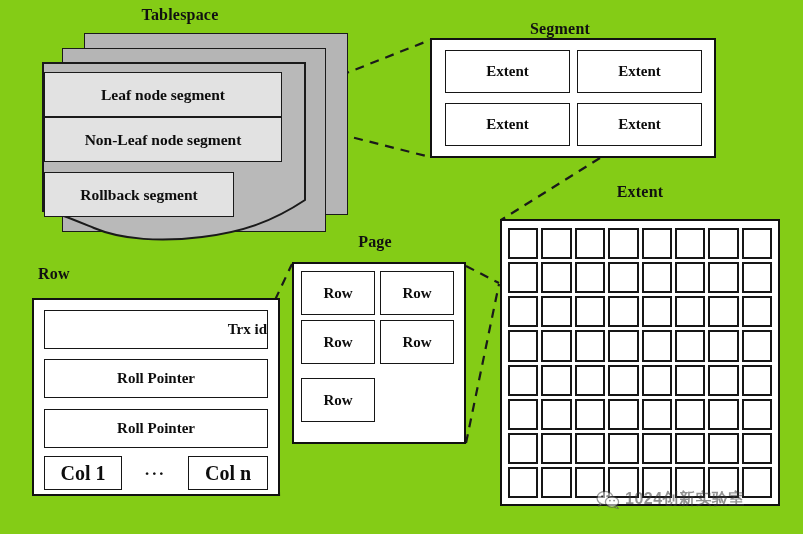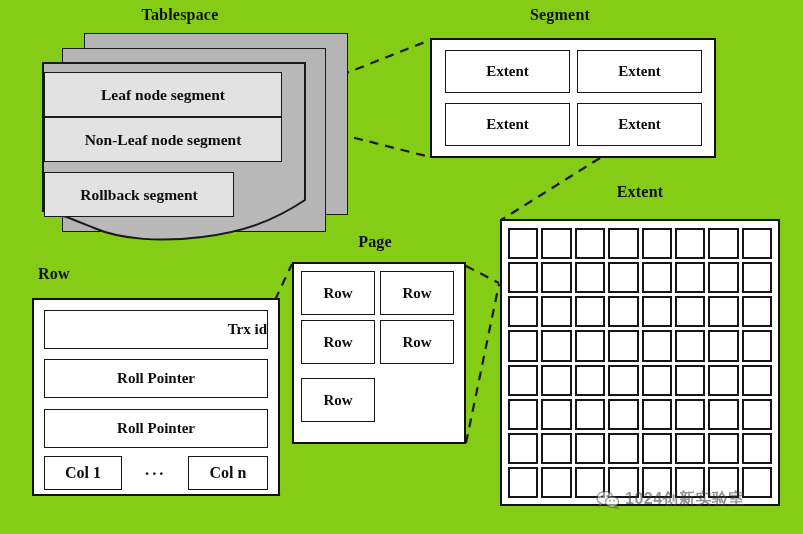--- a/index.html
+++ b/index.html
@@ -67,21 +67,21 @@
     align-items: center;
     justify-content: center;
   }
   .cell span, .lbl {
     font-family: "Liberation Serif", "DejaVu Serif", serif;
     font-size: 15px;
     font-weight: bold;
     color: #0d0d0d;
     white-space: nowrap;
   }
-  .cell.small span { font-size: 16px; }
+  .cell.small span { font-size: 20px; }
 
   
   .grid-cell {
     background: #ffffff;
     border: 2px solid #161616;
     box-sizing: border-box;
   }
 
   
   .dots {
@@ -147,21 +147,21 @@
   <div class="seg-box abs" style="left:44px; top:72px; width:238px; height:45px;">
     <span>Leaf node segment</span>
   </div>
   <div class="seg-box abs" style="left:44px; top:117px; width:238px; height:45px;">
     <span>Non-Leaf node segment</span>
   </div>
   <div class="seg-box abs" style="left:44px; top:172px; width:190px; height:45px;">
     <span>Rollback segment</span>
   </div>
 
-  <div class="title abs" style="left:470px; top:6px; width:180px;">Segment</div>
+  <div class="title abs" style="left:470px; top:20px; width:180px;">Segment</div>
 
   <div class="frame abs" style="left:430px; top:38px; width:286px; height:120px;"></div>
 
   <div class="cell abs" style="left:445px; top:50px; width:125px; height:43px;">
     <span>Extent</span>
   </div>
   <div class="cell abs" style="left:577px; top:50px; width:125px; height:43px;">
     <span>Extent</span>
   </div>
   <div class="cell abs" style="left:445px; top:103px; width:125px; height:43px;">

